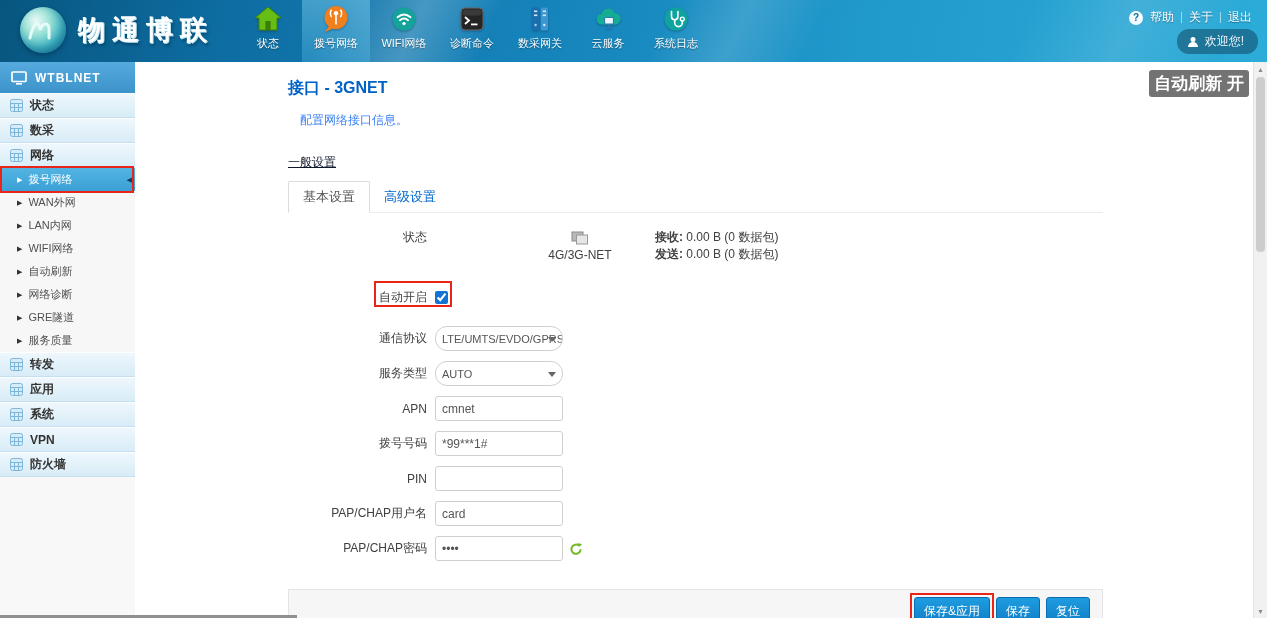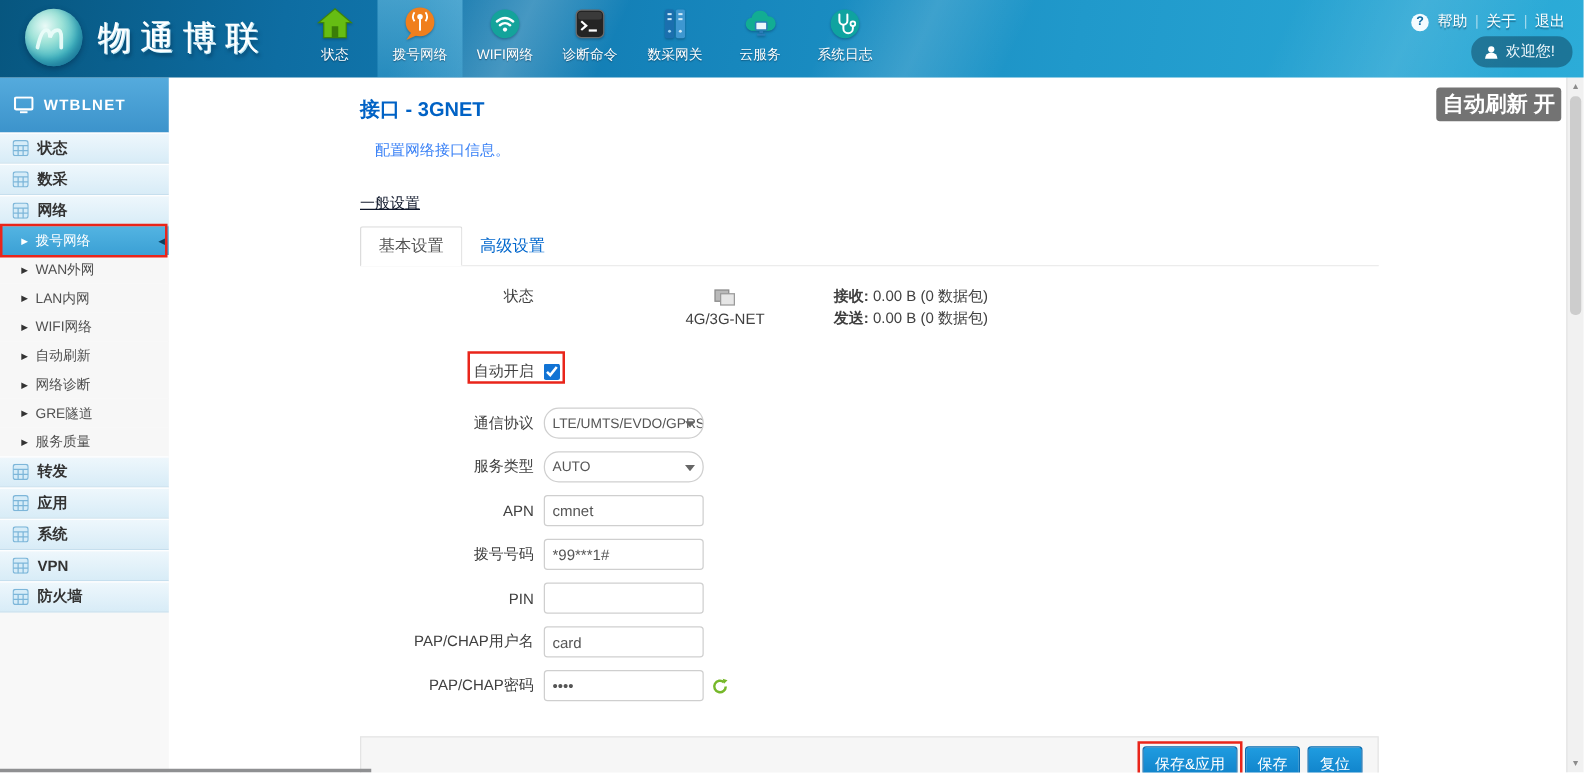--- a/index.html
+++ b/index.html
@@ -12,41 +12,41 @@
     overflow:hidden; z-index:5; }
   .header::before { content:""; position:absolute; inset:0;
     background:linear-gradient(115deg,rgba(255,255,255,0) 26%,rgba(255,255,255,.22) 33%,rgba(255,255,255,0) 39%,
       rgba(255,255,255,0) 52%,rgba(255,255,255,.15) 58%,rgba(255,255,255,0) 64%,
       rgba(255,255,255,0) 80%,rgba(255,255,255,.12) 88%,rgba(255,255,255,0) 96%); pointer-events:none; }
   .logo { position:absolute; left:20px; top:7px; display:flex; align-items:center; gap:12px; }
   .logo-sphere { width:46px; height:46px; border-radius:50%;
     background:radial-gradient(circle at 35% 30%, #eafaf7 0%, #9fe3d8 30%, #46b9c4 62%, #157fa6 100%);
     box-shadow:0 2px 5px rgba(0,30,60,.45), inset -3px -4px 8px rgba(10,90,130,.5); position:relative; }
   .logo-sphere svg { position:absolute; left:8px; top:13px; }
-  .logo-text { font-size:27px; font-weight:normal; color:#fff; letter-spacing:7px;
+  .logo-text { font-size:27px; font-weight:bold; color:#fff; letter-spacing:7px;
     text-shadow:1px 1px 0 #bfe8f5, 2px 3px 3px rgba(4,50,85,.65); }
   .nav { position:absolute; left:234px; top:0; height:62px; display:flex; }
   .nav-item { width:68px; height:62px; display:flex; flex-direction:column; align-items:center;
     padding-top:4px; cursor:pointer; }
   .nav-item.active { background:linear-gradient(180deg,rgba(140,220,250,.42),rgba(90,195,238,.30)); }
   .nav-ico { width:30px; height:30px; display:block; filter:drop-shadow(0 1px 1px rgba(0,30,60,.35)); }
   .nav-label { margin-top:2px; font-size:11px; color:#fff; text-shadow:0 1px 1px rgba(0,20,40,.45); white-space:nowrap; }
   .header-links { position:absolute; top:9px; right:15px; display:flex; align-items:center; gap:7px;
     color:#fff; font-size:12px; }
   .header-link { color:#fff; cursor:pointer; text-shadow:0 1px 1px rgba(0,20,40,.4); }
   .hl-sep { width:1px; height:11px; background:rgba(255,255,255,.55); }
   .help-badge { width:14px; height:14px; border-radius:50%; background:#f4fbff; color:#0d6ba3;
     font-size:10px; font-weight:bold; display:inline-flex; align-items:center; justify-content:center; }
   .welcome-pill { position:absolute; top:29px; right:9px; background:rgba(8,42,64,.42);
     border-radius:12px; padding:4px 14px 4px 10px; display:flex; align-items:center; gap:6px;
     color:#eef7fc; font-size:12px; cursor:pointer; }
 
   
   .sidebar { position:absolute; left:0; top:62px; width:135px; bottom:0; background:#f8f8f8; z-index:4; }
-  .side-title { height:44px; background:linear-gradient(#55abdd,#3c93cb); color:#fff; font-weight:bold;
+  .side-title { height:31px; background:linear-gradient(#55abdd,#3c93cb); color:#fff; font-weight:bold;
     font-size:12px; letter-spacing:1px; display:flex; align-items:center; gap:8px; padding-left:11px; }
   .side-item { display:flex; align-items:center; cursor:pointer; position:relative; }
   .side-item.main { height:25px; background:linear-gradient(#eef7fc,#d8ecf7);
     border-top:1px solid #fdfeff; border-bottom:1px solid #c6dfee;
     gap:7px; padding-left:10px; font-size:12px; color:#333; font-weight:bold; }
   .side-item.sub { height:23px; background:#f7f7f7; gap:6px; padding-left:17px; font-size:11px; color:#505050; }
   .side-item.sub .arr { font-size:7px; color:#333; }
   .side-item.sub.active { background:linear-gradient(#53b4e2,#3ba0d5); color:#fff; }
   .side-item.sub.active .arr { color:#fff; }
   .active-marker { position:absolute; right:3px; top:8px; font-size:7px; color:#0f3f5c; }
@@ -69,21 +69,21 @@
     margin-bottom:-1px; color:#555; border-radius:2px 2px 0 0; }
   .tab.link { color:#0066cc; }
 
   .form { padding-top:16px; }
   .row { display:flex; align-items:center; margin-bottom:10px; min-height:25px; }
   .row .lbl { width:139px; text-align:right; font-size:12px; color:#404040; flex:0 0 139px; }
   .row .ctl { margin-left:8px; display:flex; align-items:center; position:relative; }
   .row.status { align-items:flex-start; margin-bottom:22px; }
   .status-device { width:150px; margin-left:70px; text-align:center; font-size:12px; color:#404040; }
   .status-device svg { display:block; margin:0 auto 2px auto; }
-  .status-stats { margin-left:12px; font-size:12px; color:#404040; line-height:17px; }
+  .status-stats { font-size:12px; color:#404040; line-height:17px; }
   .status-stats b { font-weight:bold; }
   .row.auto { margin-bottom:16px; margin-top:6px; }
   .chk { width:13px; height:13px; accent-color:#1173d4; margin-left:8px; cursor:pointer; }
 
   .txt { width:128px; height:25px; border:1px solid #cfcfcf; border-radius:3px; padding:0 6px;
     font-size:12px; color:#555; font-family:inherit; background:#fff; }
   .sel { width:128px; height:25px; border:1px solid #cfcfcf; border-radius:12px; background:#fff;
     display:flex; align-items:center; padding:0 16px 0 6px; font-size:11px; color:#555;
     position:relative; cursor:pointer; white-space:nowrap; overflow:hidden; }
   .sel::after { content:""; position:absolute; right:6px; top:10px; border-left:4px solid transparent;

